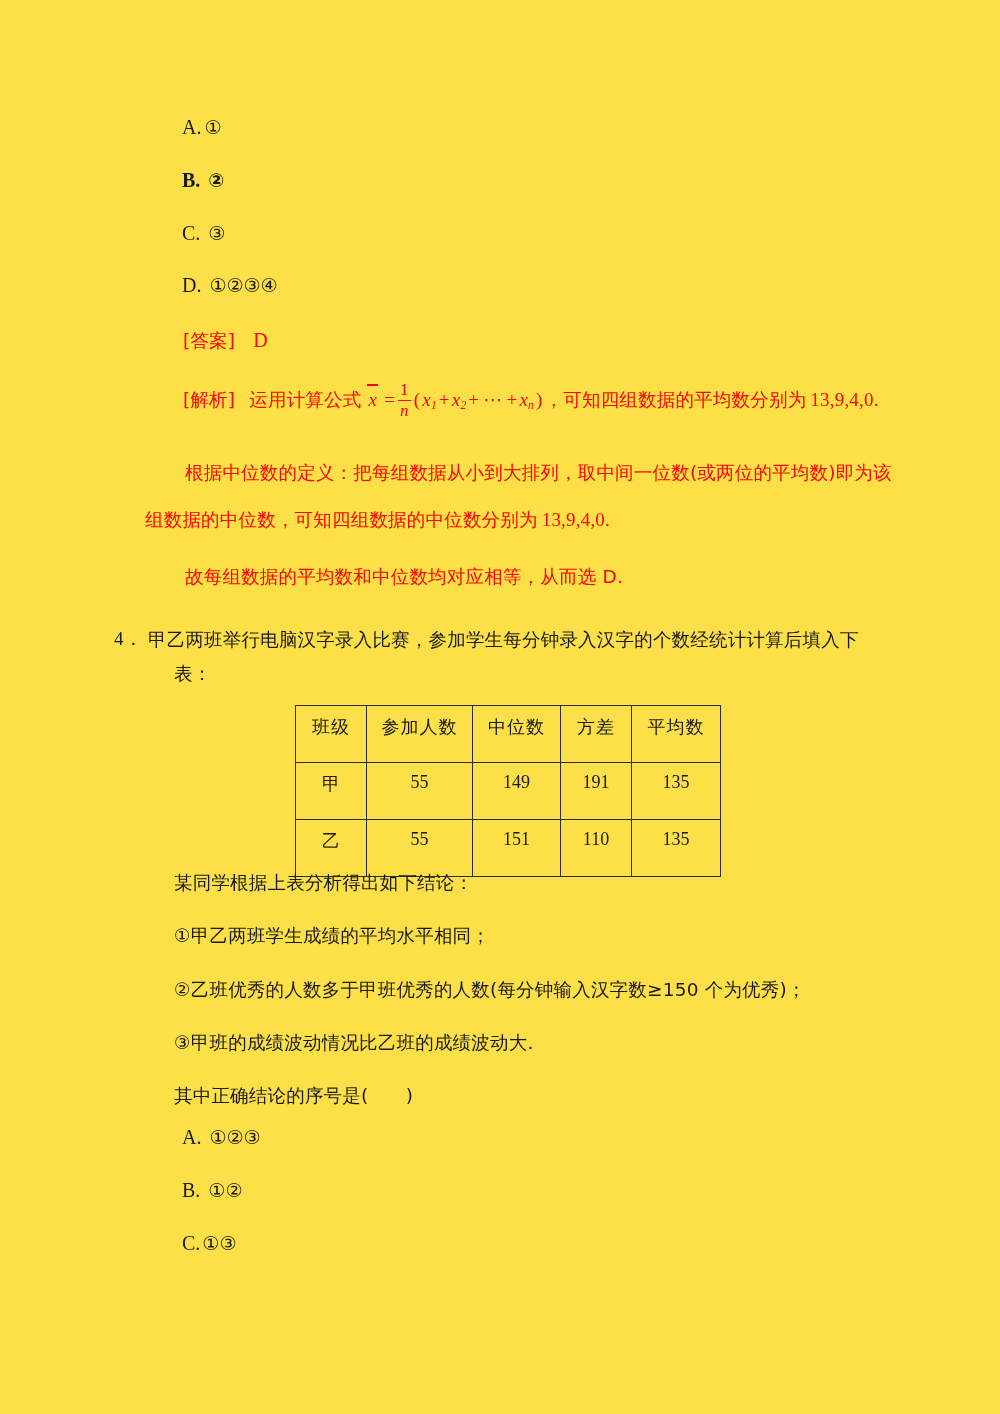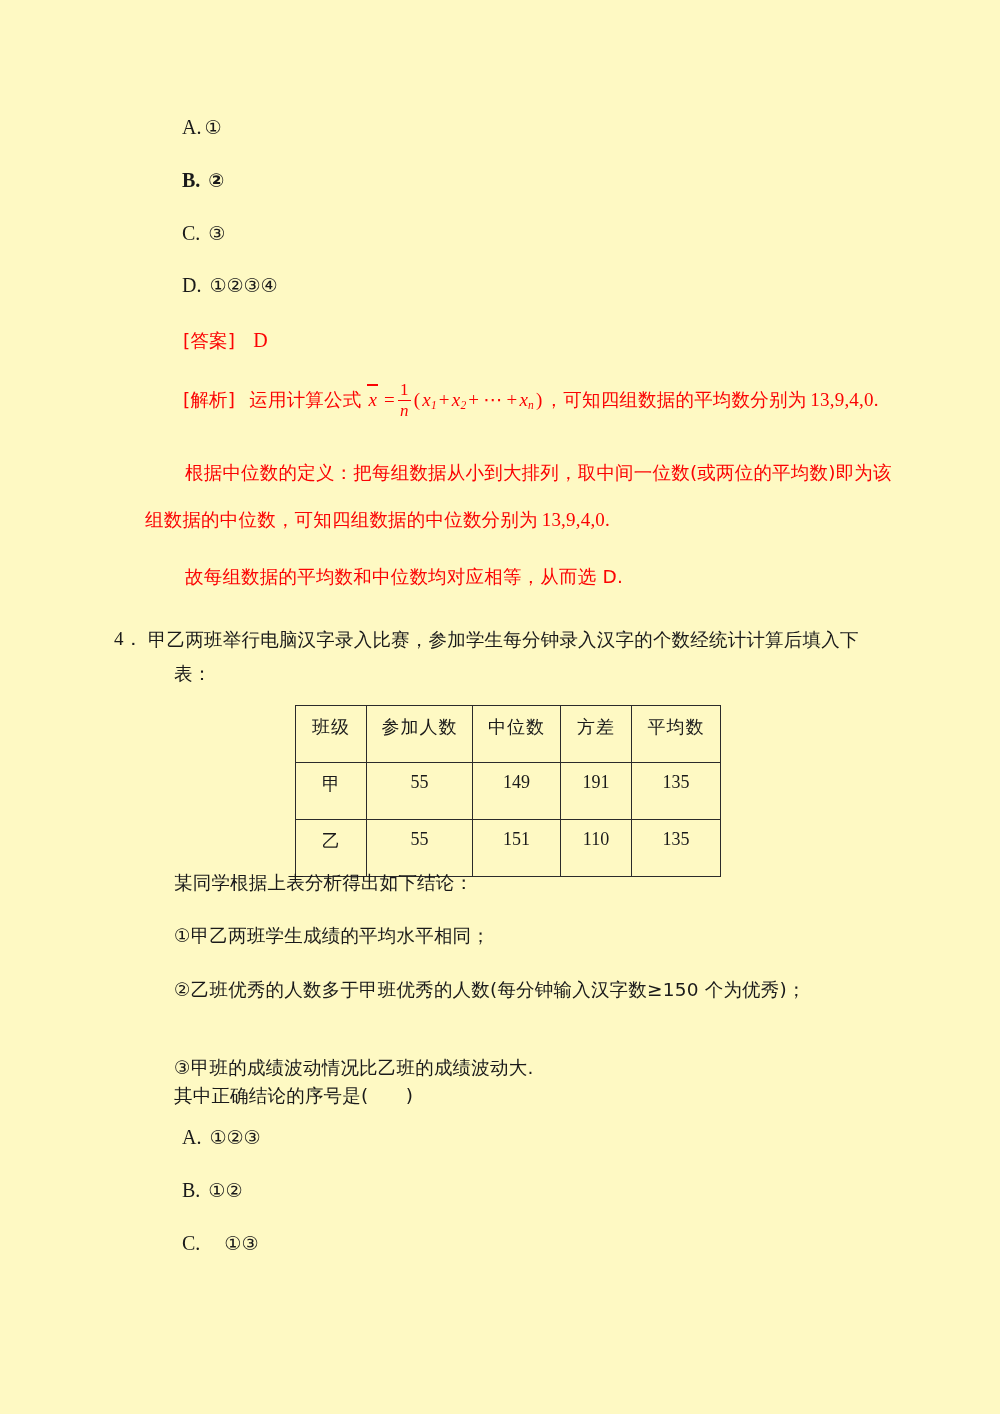--- a/index.html
+++ b/index.html
@@ -10,21 +10,21 @@
   body {
     font-family: "Liberation Serif", "DejaVu Serif", serif;
     color: #000000;
     -webkit-font-smoothing: antialiased;
   }
   .page {
     position: relative;
     width: 1000px;
     height: 1414px;
     margin: 0 auto;
-    background: #fef9c3;
+    background: #fde047;
     overflow: hidden;
   }
 
   
   .line {
     position: absolute;
     font-size: 19.5px;
     line-height: 1.5;
     white-space: nowrap;
     letter-spacing: 0.2px;
@@ -212,27 +212,27 @@
         <td class="numcell">151</td>
         <td class="numcell">110</td>
         <td class="numcell">135</td>
       </tr>
     </tbody>
   </table>
 
   <div class="line black cjk" style="left:174px; top:869px;">某同学根据上表分析得出如下结论：</div>
   <div class="line black cjk" style="left:174px; top:922px;">①甲乙两班学生成绩的平均水平相同；</div>
   <div class="line black cjk" style="left:174px; top:976px;">②乙班优秀的人数多于甲班优秀的人数(每分钟输入汉字数≥150 个为优秀)；</div>
-  <div class="line black cjk" style="left:174px; top:1054px;">③甲班的成绩波动情况比乙班的成绩波动大.</div>
+  <div class="line black cjk" style="left:174px; top:1029px;">③甲班的成绩波动情况比乙班的成绩波动大.</div>
 
   <div class="line black cjk" style="left:174px; top:1082px;">其中正确结论的序号是(　　)</div>
 
   <div class="opt" style="left:182px; top:1126px;">
     <span class="letter">A.</span><span class="circles" style="margin-left:8px;">①②③</span>
   </div>
   <div class="opt" style="left:182px; top:1179px;">
     <span class="letter">B.</span><span class="circles" style="margin-left:8px;margin-top:48px;">①②</span>
   </div>
   <div class="opt" style="left:182px; top:1232px;">
-    <span class="letter">C.</span><span class="circles" style="margin-left:24px;text-align:center;">①③</span>
+    <span class="letter">C.</span><span class="circles" style="margin-left:2px;text-align:center;">①③</span>
   </div>
 
 </div>
 
 </body></html>

